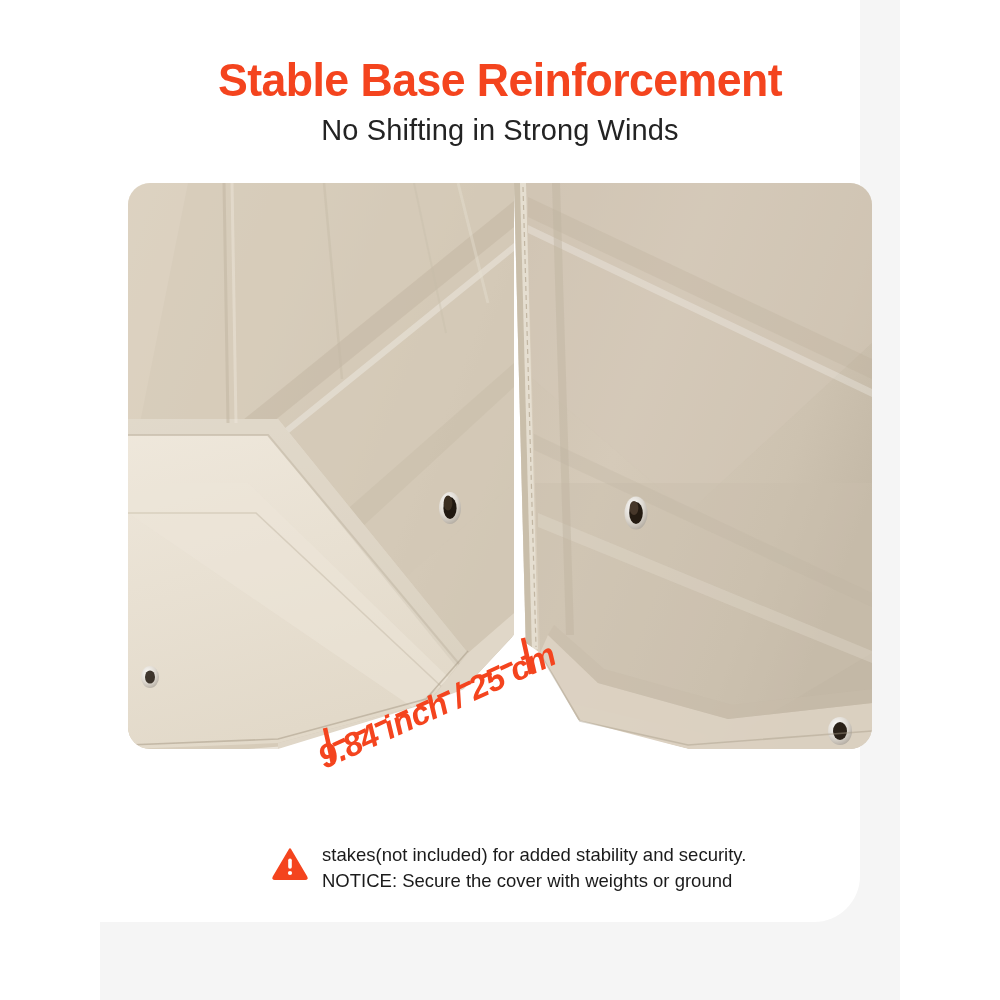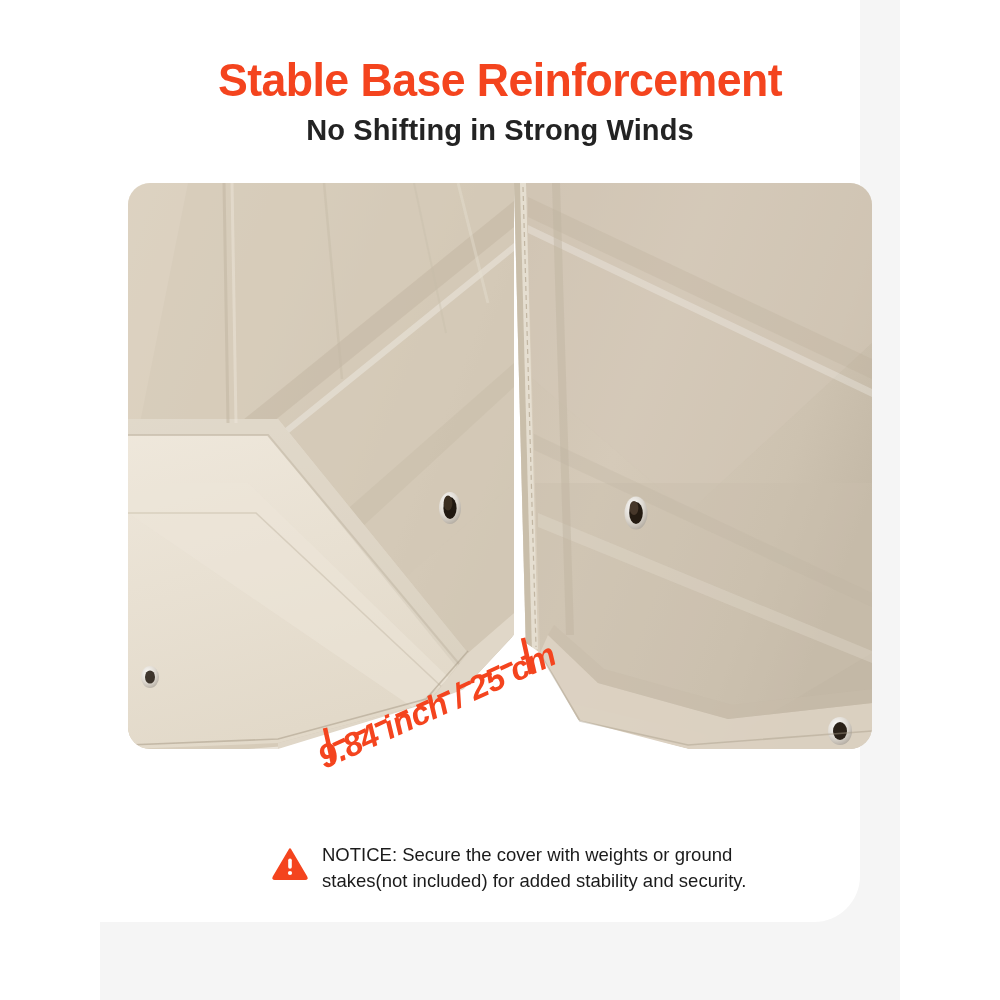--- a/index.html
+++ b/index.html
@@ -57,21 +57,21 @@
     transform: scaleX(0.95);
     white-space: nowrap;
   }
   .subhead {
     position: absolute;
     left: 100px;
     top: 114px;
     width: 800px;
     text-align: center;
     font-size: 29px;
-    font-weight: bold;
+    font-weight: normal;
     color: #232323;
     letter-spacing: 0.1px;
     white-space: nowrap;
   }
 
   
   .photo {
     position: absolute;
     left: 128px;
     top: 183px;
@@ -283,18 +283,18 @@
     <div class="dim-label">9.84 inch / 25 cm</div>
   </div>
 
   <div class="notice">
     <svg class="warn-icon" viewBox="0 0 36 36">
       <path d="M18 3.6 L34.2 31.2 Q35.1 32.9 33.2 32.9 L2.8 32.9 Q0.9 32.9 1.8 31.2 Z" fill="#f4441e" stroke="#f4441e" stroke-width="2.4" stroke-linejoin="round"></path>
       <rect x="16.2" y="12.4" width="3.6" height="10.4" rx="1.8" fill="#ffffff"></rect>
       <circle cx="18" cy="27" r="2.1" fill="#ffffff"></circle>
     </svg>
     <div class="notice-text">
+      <div>stakes(not included) for added stability and security.</div>
       <div>NOTICE: Secure the cover with weights or ground</div>
-      <div>stakes(not included) for added stability and security.</div>
     </div>
   </div>
 
 </div>
 
 </body></html>

